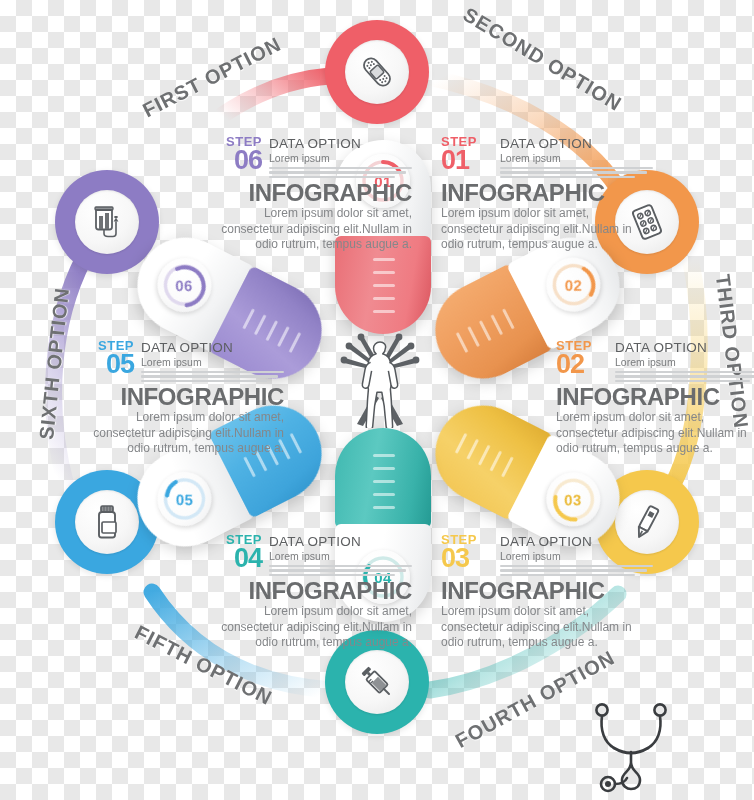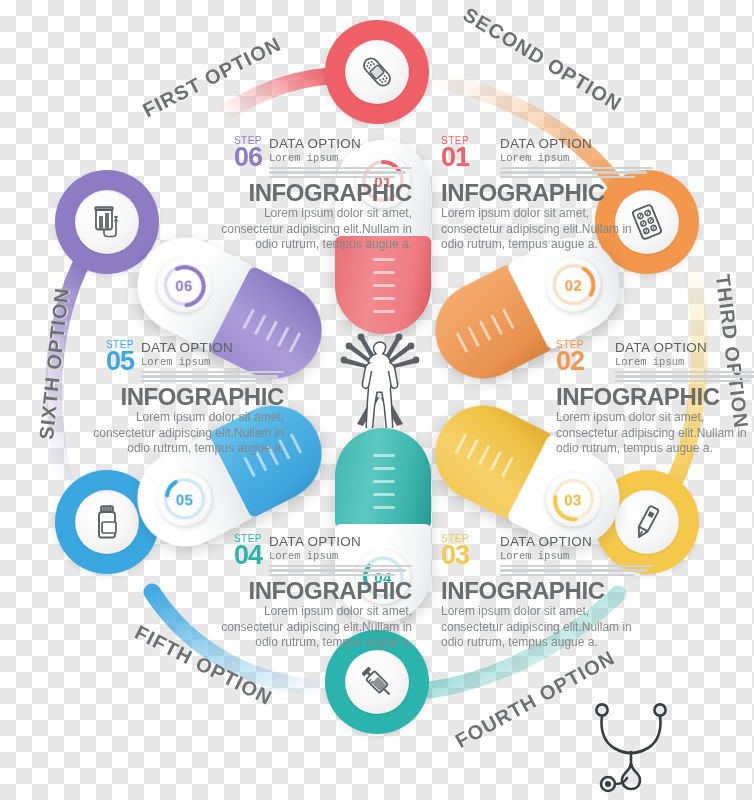--- a/index.html
+++ b/index.html
@@ -36,25 +36,25 @@
   .optlabel{
     position:absolute;color:#6e7072;font-weight:bold;letter-spacing:1px;
     font-size:20px;white-space:nowrap;
     text-shadow:0 1px 1px rgba(255,255,255,.9);
   }
 
   
   .tblock{position:absolute;width:212px;}
   .tb-row1{display:flex;align-items:flex-start;gap:7px;}
   .tb-step{line-height:.92;}
-  .tb-step .s{font-size:10px;font-weight:normal;letter-spacing:.5px;display:block;}
+  .tb-step .s{font-size:13px;font-weight:bold;letter-spacing:.5px;display:block;}
   .tb-step .n{font-size:27px;font-weight:bold;letter-spacing:-1px;display:block;}
   .tb-right{padding-top:1px;}
   .tb-do{font-size:13.5px;color:#5d5f61;letter-spacing:.3px;line-height:1.05;}
-  .tb-li{font-size:10.5px;color:#7b7d7f;margin-top:2px;line-height:1.1;font-family:Liberation Mono, monospace;}
+  .tb-li{font-size:10.5px;color:#7b7d7f;margin-top:2px;line-height:1.1;}
   .tb-fine{margin-top:2px;}
   .tb-fine i{display:block;height:2.4px;background:#cfd1d3;margin-bottom:2.2px;border-radius:1px;}
   .tb-fine i:nth-child(1){width:100%}
   .tb-fine i:nth-child(2){width:96%}
   .tb-fine i:nth-child(3){width:88%}
   .tb-info{font-size:24px;font-weight:bold;color:#6a6c6e;letter-spacing:-.4px;line-height:1.0;margin-top:1px;}
   .tb-body{font-size:12px;color:#85878a;line-height:1.28;margin-top:1px;}
   .ta-r{text-align:right}
   .ta-l{text-align:left}
 

